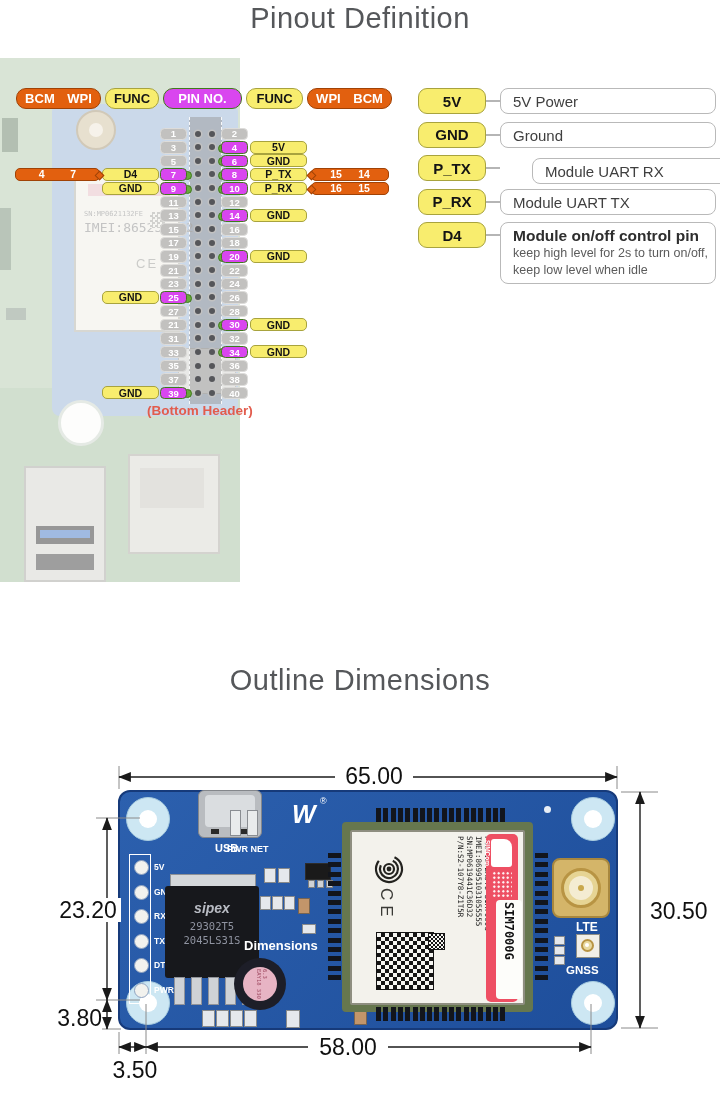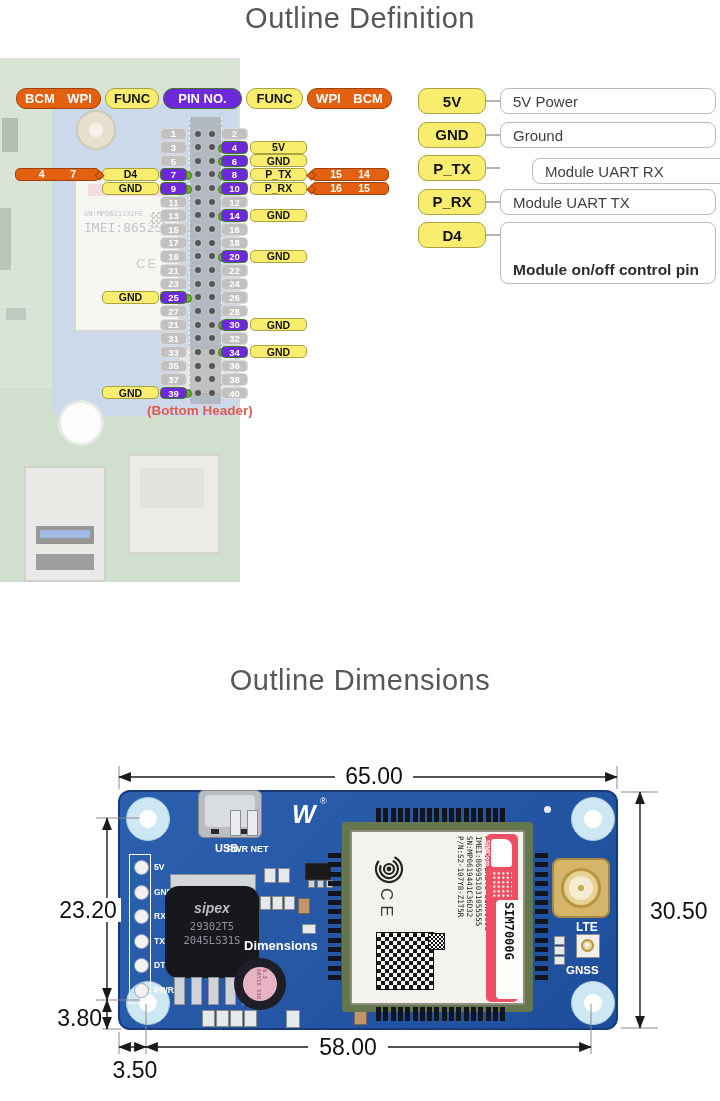--- a/index.html
+++ b/index.html
@@ -4,21 +4,21 @@
 <style>
   html,body{margin:0;padding:0;background:#fff;}
   #canvas{position:relative;width:720px;height:1101px;background:#fff;overflow:hidden;
           font-family:"Liberation Sans",sans-serif;}
   .abs{position:absolute;}
   .sec-title{width:720px;text-align:center;font-size:29px;color:#55575a;letter-spacing:.5px;}
   
   .badge{position:absolute;display:flex;align-items:center;justify-content:center;box-sizing:border-box;}
   .b-orange{background:#e2600f;border:1.5px solid #a04206;color:#fff;}
   .b-yellow{background:#f8ed6e;border:1.5px solid #a8a33e;color:#141414;}
-  .b-green {background:#6d28d9;border:1.5px solid #41791d;color:#fff;}
+  .b-green {background:#d946ef;border:1.5px solid #41791d;color:#fff;}
   .b-gray  {background:#c2c1bf;border:1.5px solid #dddcda;color:#fff;}
   .hdr{height:21px;border-radius:10px;font-weight:bold;font-size:13px;}
   .ws{word-spacing:9px;}
   .pin{width:27px;height:12.5px;border-radius:4.5px;font-weight:bold;font-size:9.5px;}
   .fbox{width:57px;height:13px;border-radius:5px;font-weight:bold;font-size:10.5px;}
   .obox{height:13px;border-radius:5px;font-weight:bold;font-size:10.5px;justify-content:space-around;padding:0 10px;}
   .stub{position:absolute;width:7px;height:7px;border-radius:50%;background:#68a93c;border:1px solid #41791d;}
   .dia{position:absolute;width:5px;height:5px;transform:rotate(45deg);background:#f8ed6e;border:1px solid #a8a33e;}
   .strip{background:rgba(150,150,150,.48);border-left:1px dashed rgba(255,255,255,.9);border-right:1px dashed rgba(255,255,255,.9);}
   .hdot{position:absolute;width:6px;height:6px;border-radius:50%;background:#55565a;box-shadow:0 0 0 1.5px #c2c2c2;}
@@ -43,21 +43,21 @@
   .mono{font-family:"DejaVu Sans Mono",monospace;}
   .vtext{writing-mode:vertical-lr;}
   .dim-label{position:absolute;font-size:23px;color:#101010;background:#fff;text-align:center;line-height:1.05;}
   svg.dims{position:absolute;left:0;top:0;pointer-events:none;}
 </style>
 </head>
 <body>
 
 <div id="canvas">
 
-  <div class="abs sec-title" style="top:2px;">Outline Definition</div>
+  <div class="abs sec-title" style="top:2px;">Pinout Definition</div>
 
   <div class="abs" id="bg-photo">
     <div class="abs" style="left:0;top:0;width:240px;height:524px;background:#b7ccb2;"></div>
     <div class="abs" style="left:0;top:330px;width:240px;height:194px;background:#a9c2a4;"></div>
     <div class="abs" style="left:2px;top:60px;width:16px;height:34px;background:#6f856d;"></div>
     <div class="abs" style="left:0;top:150px;width:11px;height:62px;background:#7b917a;"></div>
     <div class="abs" style="left:6px;top:250px;width:20px;height:12px;background:#87998a;"></div>
     <div class="abs" style="left:52px;top:46px;width:186px;height:312px;background:#9db8d8;border-radius:8px;"></div>
     <div class="abs" style="left:76px;top:52px;width:40px;height:40px;border-radius:50%;background:#d3c4a4;border:2px solid #a89878;box-sizing:border-box;">
       <div class="abs" style="left:11px;top:11px;width:14px;height:14px;border-radius:50%;background:#efe8d8;"></div>
@@ -231,21 +231,23 @@
         <div class="lg-desc" style="position: static;">Module UART RX</div>
       </div>
       <div class="badge lg-badge b-yellow" style="left: 418px; top: 188.8px;">P_RX</div>
       <div class="lg-line" style="left: 486px; top: 200.8px; width: 14px;"></div>
       <div class="lg-box" style="left: 500px; top: 188.8px; width: 216px; height: 26px;">
         <div class="lg-desc" style="position: static;">Module UART TX</div>
       </div>
       <div class="badge lg-badge b-yellow" style="left: 418px; top: 222.4px;">D4</div>
       <div class="lg-line" style="left: 486px; top: 234.4px; width: 14px;"></div>
       <div class="lg-box" style="left: 500px; top: 222.4px; width: 216px; height: 62px;">
-        <div class="lg-title" style="position: static; margin-top: 34px;">Module on/off control pin</div>
+        <div class="lg-title" style="position: static;">Module on/off control pin</div>
+        <div class="lg-sub" style="position: static;">keep high level for 2s to turn on/off,</div>
+        <div class="lg-sub" style="position: static;">keep low level when idle</div>
       </div>
     </div>
 
   <div class="abs sec-title" style="top:664px;">Outline Dimensions</div>
 
   <div class="abs" id="board">
 
     <div class="hole-o" style="left:6px;top:5px;">
         <div class="hole-i"></div>
       </div>
@@ -283,21 +285,21 @@
         <div class="silk" style="left: 34px; top: 119.2px; font-size: 8.5px;">RXD</div>
         <div class="abs" style="left: 14px; top: 141.8px; width: 13px; height: 13px; border-radius: 50%; background: rgb(242, 242, 238); border: 1px solid rgb(143, 163, 192);"></div>
         <div class="silk" style="left: 34px; top: 143.8px; font-size: 8.5px;">TXD</div>
         <div class="abs" style="left: 14px; top: 166.4px; width: 13px; height: 13px; border-radius: 50%; background: rgb(242, 242, 238); border: 1px solid rgb(143, 163, 192);"></div>
         <div class="silk" style="left: 34px; top: 168.4px; font-size: 8.5px;">DTR</div>
         <div class="abs" style="left: 14px; top: 191px; width: 13px; height: 13px; border-radius: 50%; background: rgb(242, 242, 238); border: 1px solid rgb(143, 163, 192);"></div>
         <div class="silk" style="left: 34px; top: 193px; font-size: 8.5px;">PWR</div>
       </div>
 
     <div class="abs" style="left:50px;top:82px;width:84px;height:16px;background:#d4d7da;border:1px solid #8e9196;"></div>
-    <div class="abs" style="left:45px;top:94px;width:94px;height:92px;background:#17181c;border-radius:14px;text-align:center;">
+    <div class="abs" style="left:45px;top:94px;width:94px;height:92px;background:#17181c;border-radius:3px;text-align:center;">
       <div style="font:italic 600 14px 'Liberation Sans',sans-serif;color:#b9bcc4;margin-top:14px;">sipex</div>
       <div class="mono" style="font-size:10.5px;color:#8f93a0;margin-top:4px;">29302T5</div>
       <div class="mono" style="font-size:10.5px;color:#8f93a0;margin-top:2px;">2045LS31S</div>
     </div>
     <div id="reg-legs">
         <div class="abs" style="left: 54px; top: 185px; width: 9px; height: 26px; background: rgb(207, 210, 214); border: 1px solid rgb(144, 147, 154);"></div>
         <div class="abs" style="left: 71px; top: 185px; width: 9px; height: 26px; background: rgb(207, 210, 214); border: 1px solid rgb(144, 147, 154);"></div>
         <div class="abs" style="left: 88px; top: 185px; width: 9px; height: 26px; background: rgb(207, 210, 214); border: 1px solid rgb(144, 147, 154);"></div>
         <div class="abs" style="left: 105px; top: 185px; width: 9px; height: 26px; background: rgb(207, 210, 214); border: 1px solid rgb(144, 147, 154);"></div>
         <div class="abs" style="left: 122px; top: 185px; width: 9px; height: 26px; background: rgb(207, 210, 214); border: 1px solid rgb(144, 147, 154);"></div>

